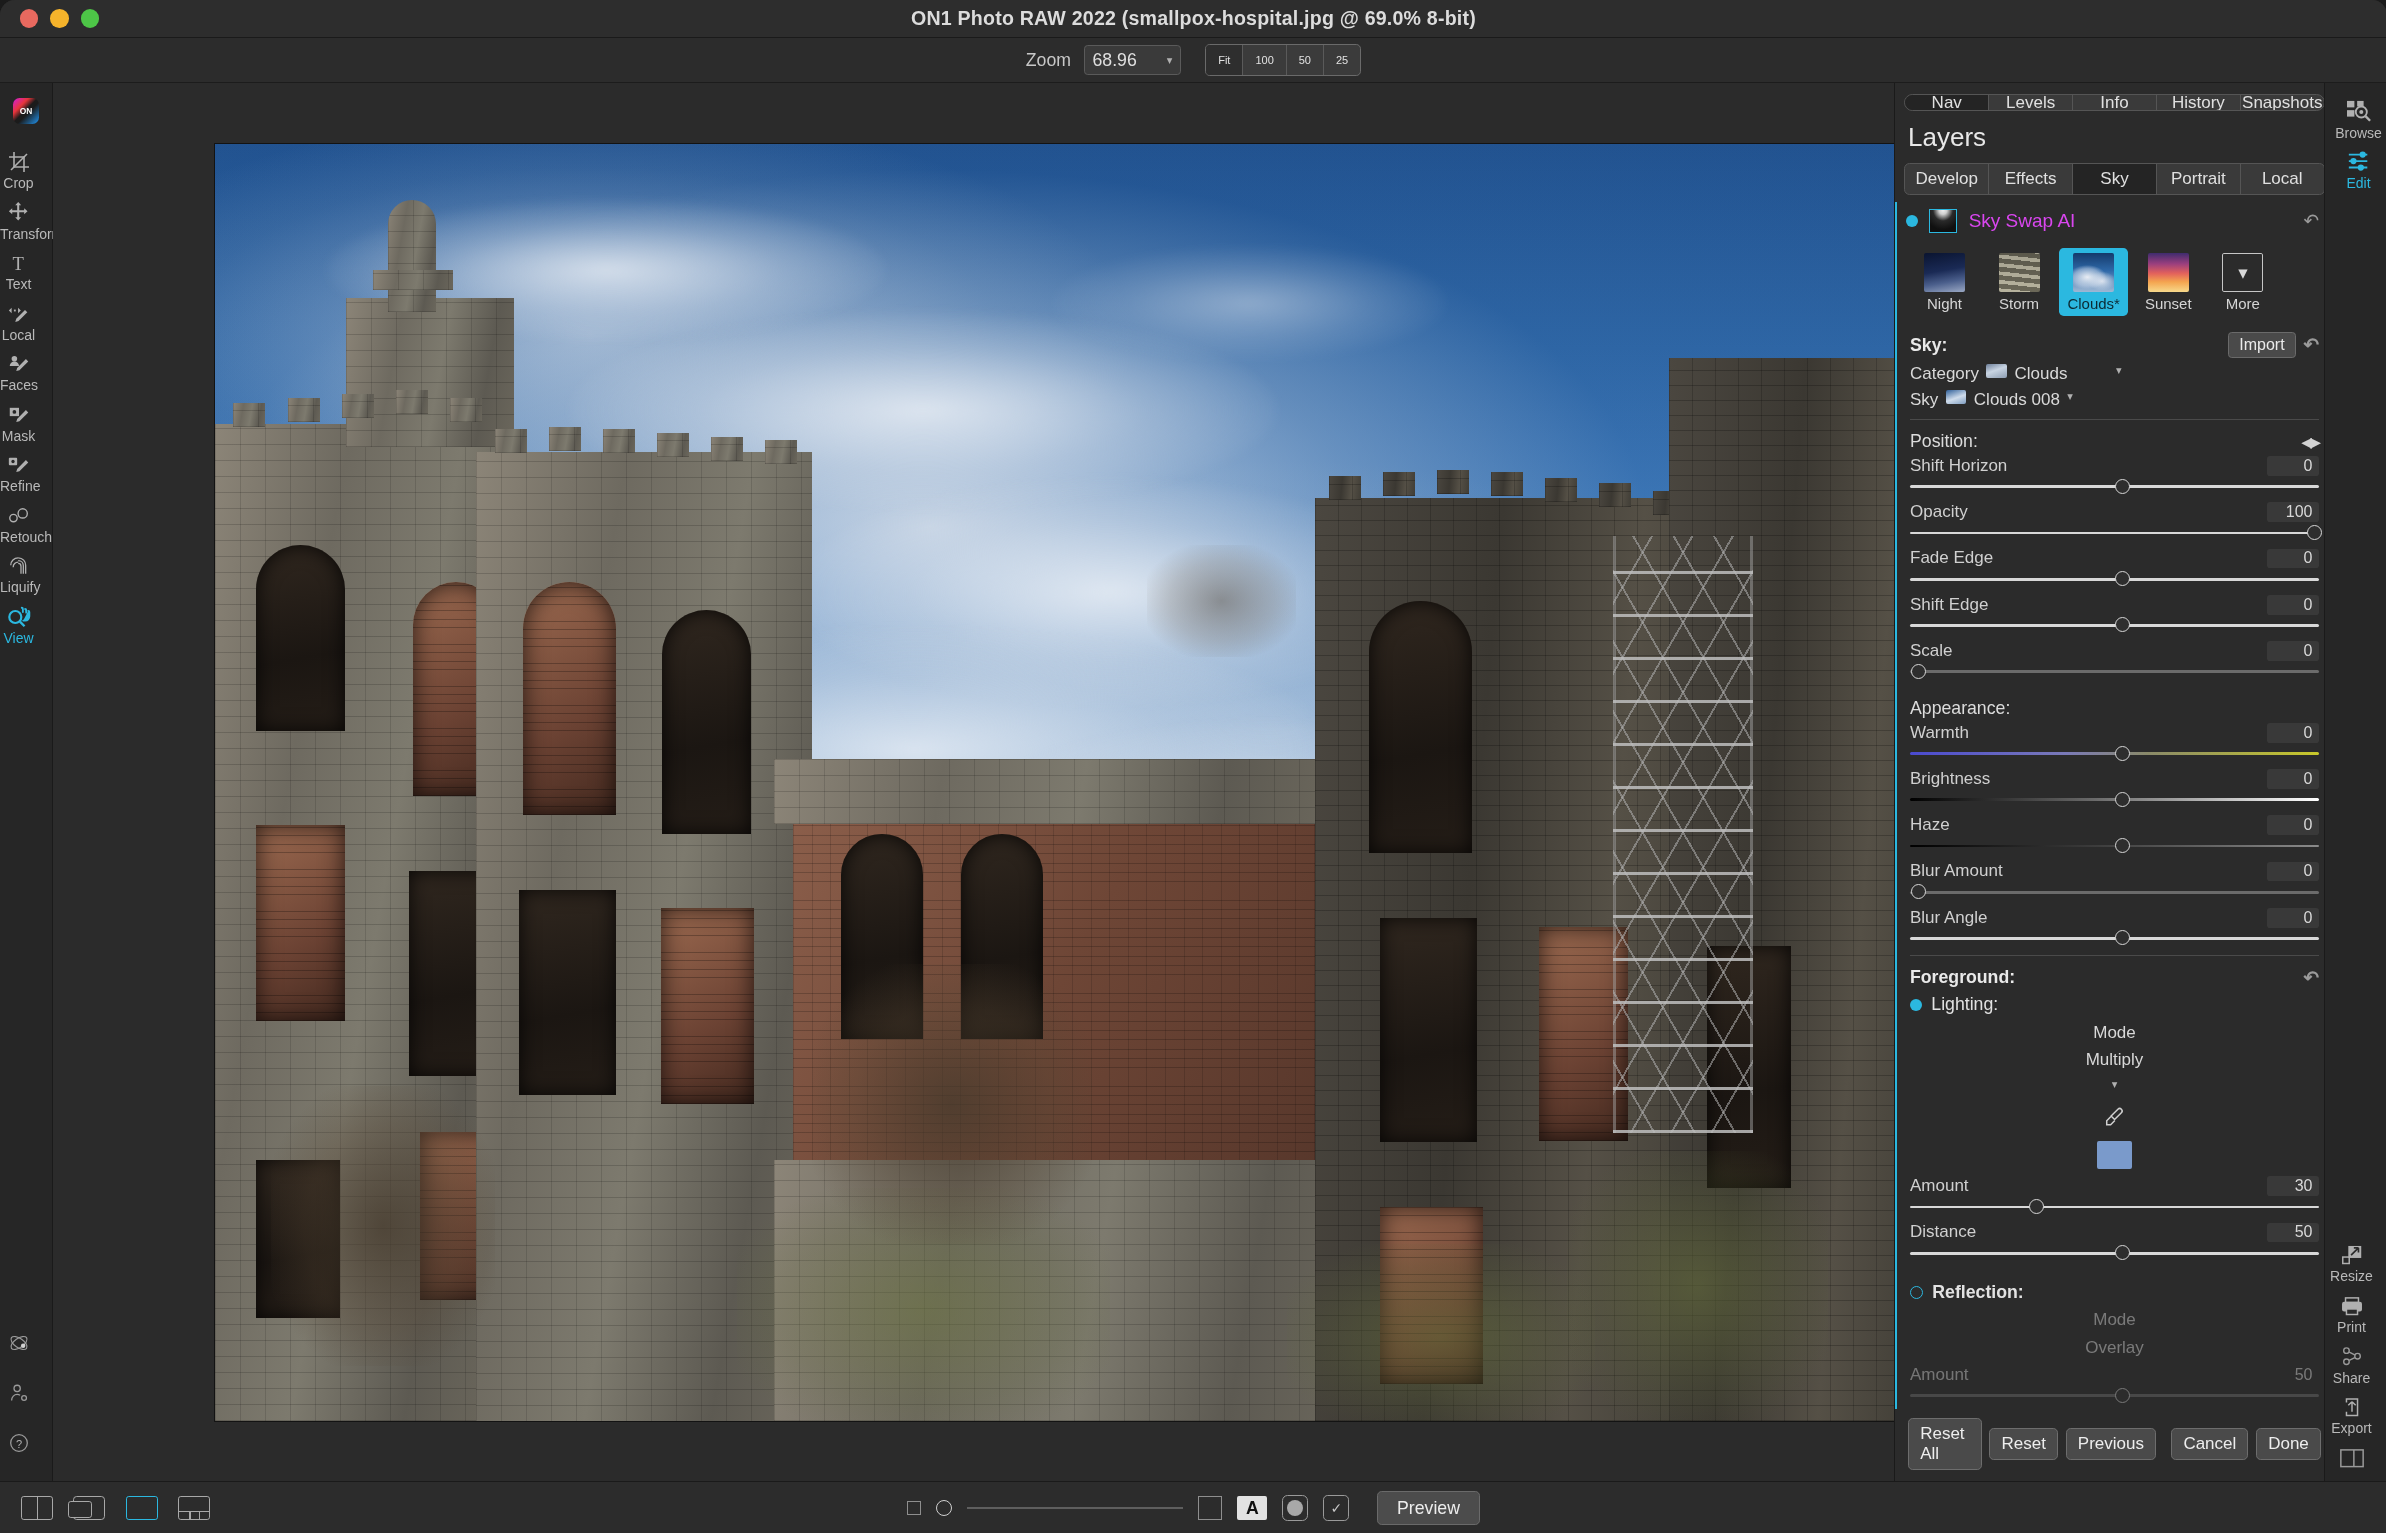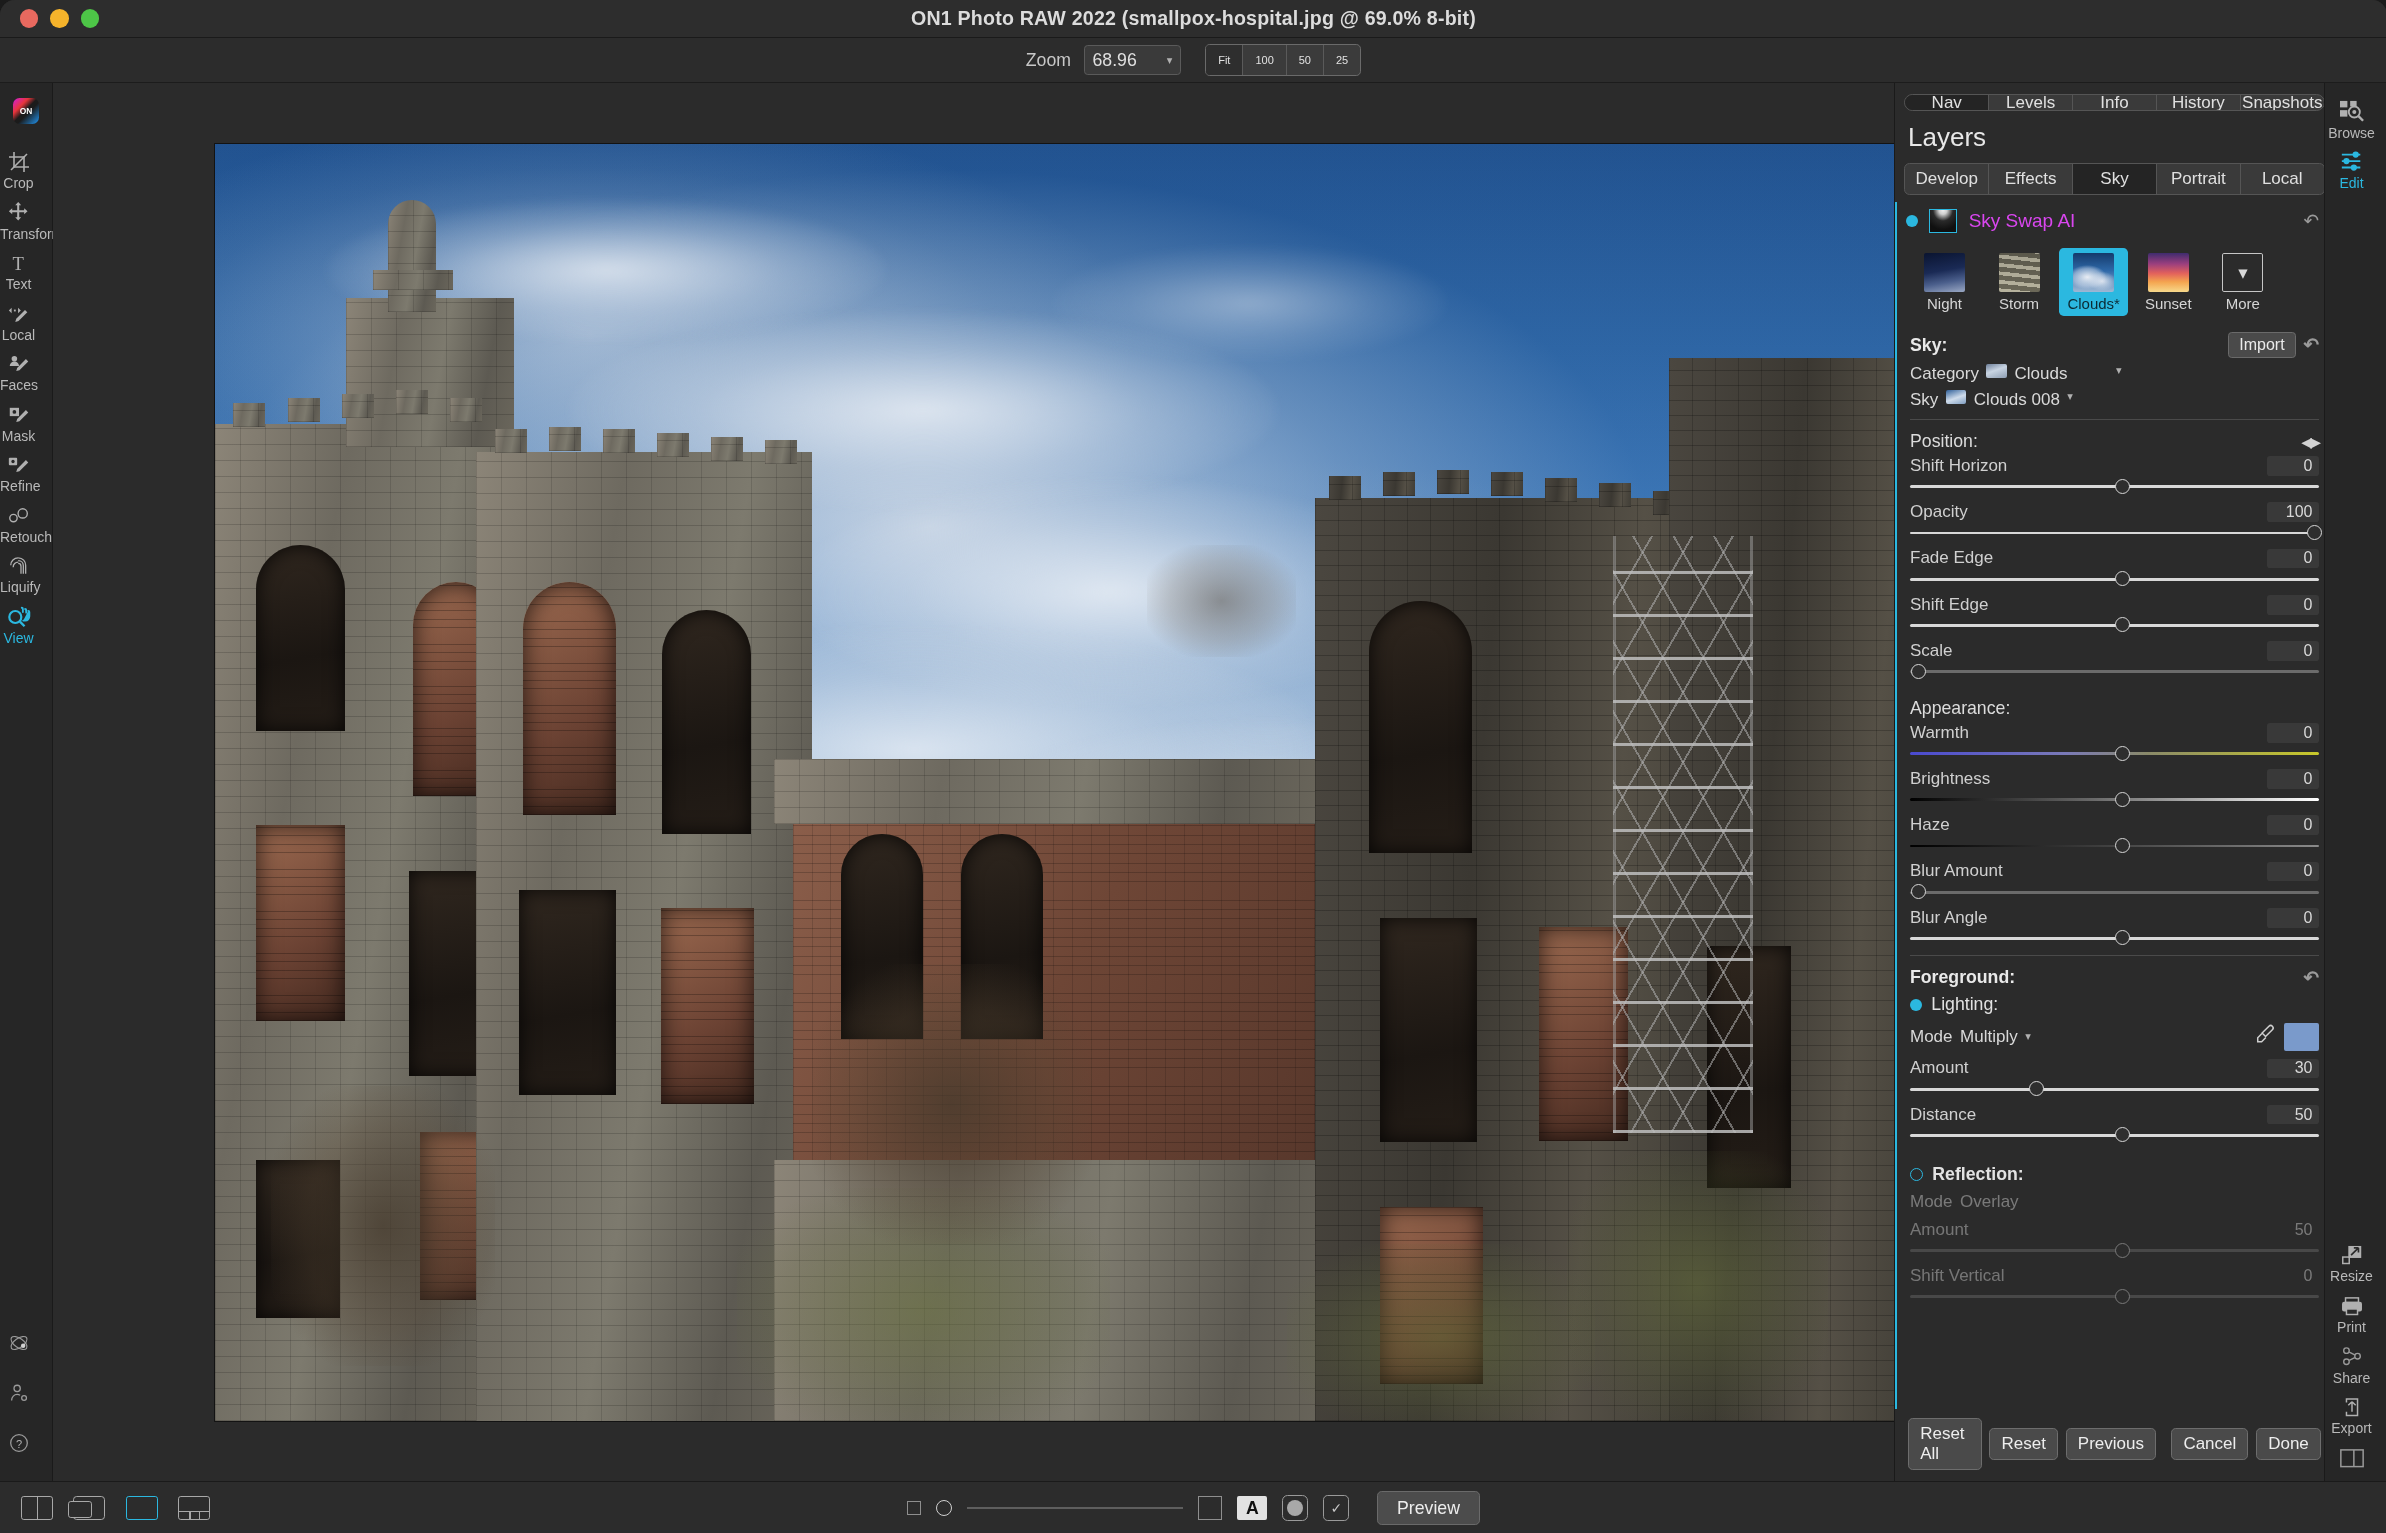--- a/index.html
+++ b/index.html
@@ -310,39 +310,40 @@
     width: 13px; height: 13px; border-radius: 50%;
     border: 1.9px solid #2bb8e0; flex: none;
   }
   .lightrow {
     display: flex; align-items: center; gap: 9.3px; font-size: 17.7px;
     color: #e2e2e2; margin: 3.7px 0 7.5px;
   }
   .moderow {
     display: flex; align-items: center; gap: 7.5px; font-size: 17px; color: #d8d8d8;
     margin-bottom: 7.5px;
+    flex-direction: column;
   }
   .swatch {
     width: 35px; height: 28px; background: #7a9acb; border-radius: 1.9px;
   }
   .eyedrop { color: #cfcfcf; }
 
   .panelbtns {
     display: flex; align-items: center; gap: 7.5px;
     padding: 9.3px 13px 11.2px;
   }
   .pbtn {
     background: #4a4a4a; border: 0.9px solid #6d6d6d; border-radius: 4.7px;
     font-size: 17px; color: #ededed; padding: 4.7px 11.2px;
   }
 
   
   .rightrail {
     position: absolute; top: 83px; right: 0; width: 63px; bottom: 53px;
-    background: #262626; border-left: 0.9px solid #1a1a1a;
+    background: #262626; border-left: 0.9px solid #1a1a1a; padding-left: 7px;
   }
   .rightrail .tool { width: 53px; }
   .rr-top { padding-top: 11.2px; }
   .rr-bottom { position: absolute; bottom: 7.5px; left: 0; width: 53px; }
 
   
   .bottombar {
     position: absolute; bottom: 0; left: 0; right: 0; height: 53px;
     background: #2c2c2c; border-top: 0.9px solid #1a1a1a;
     display: flex; align-items: center;

